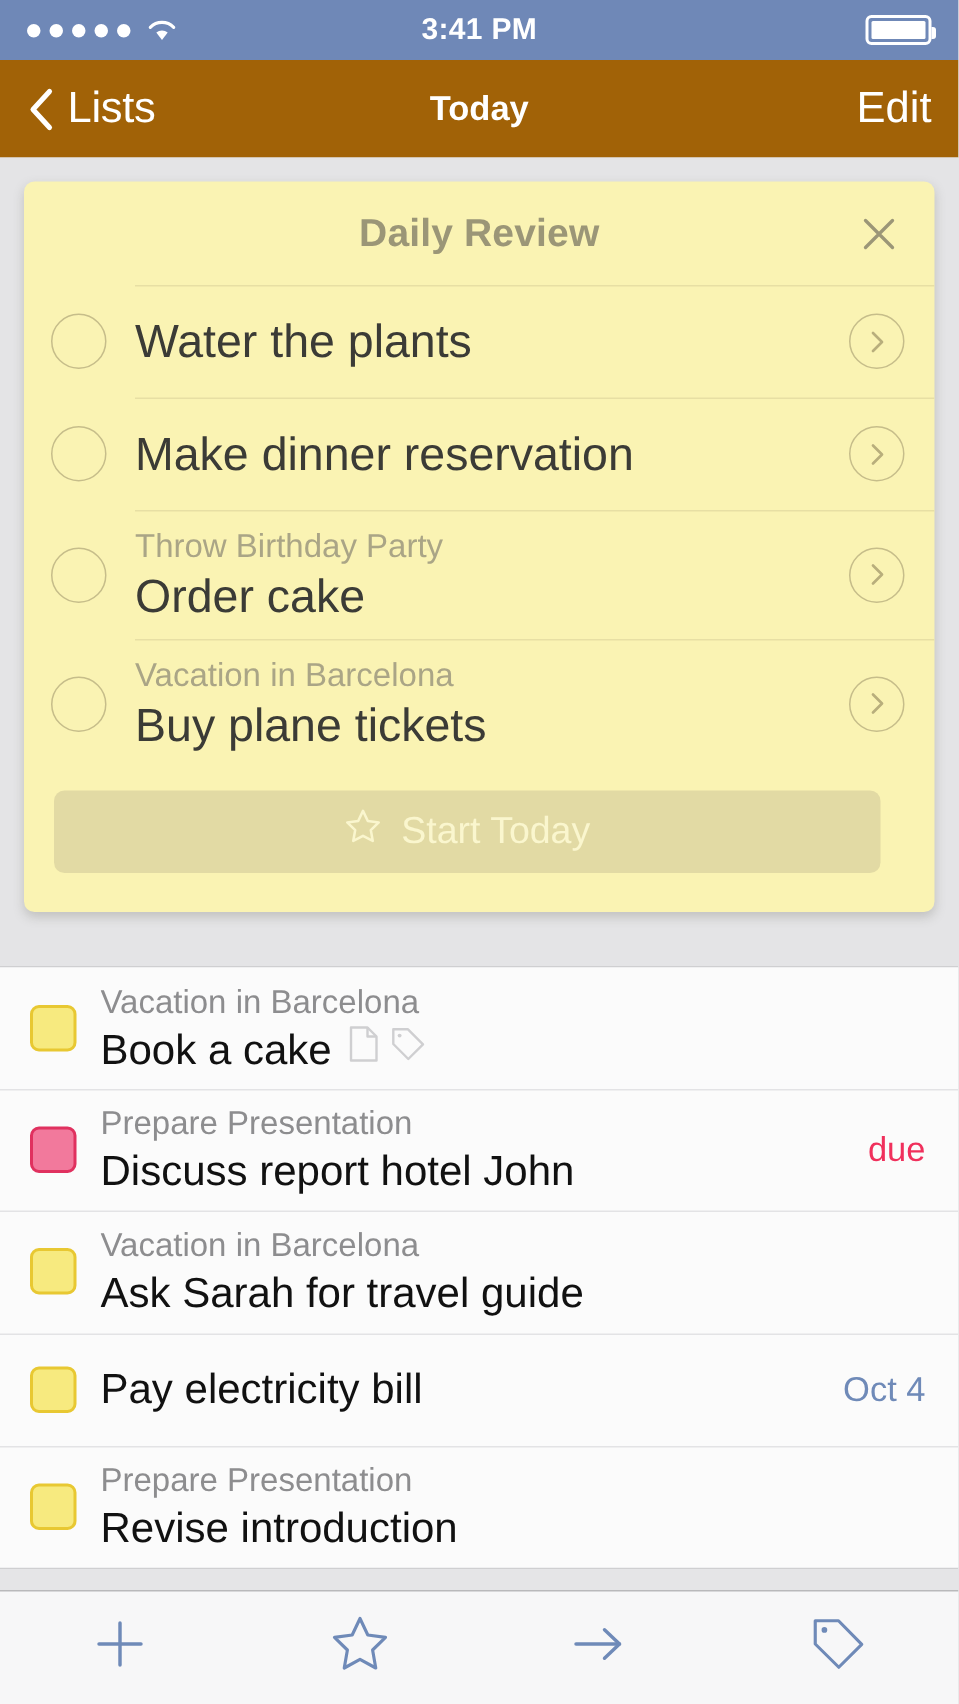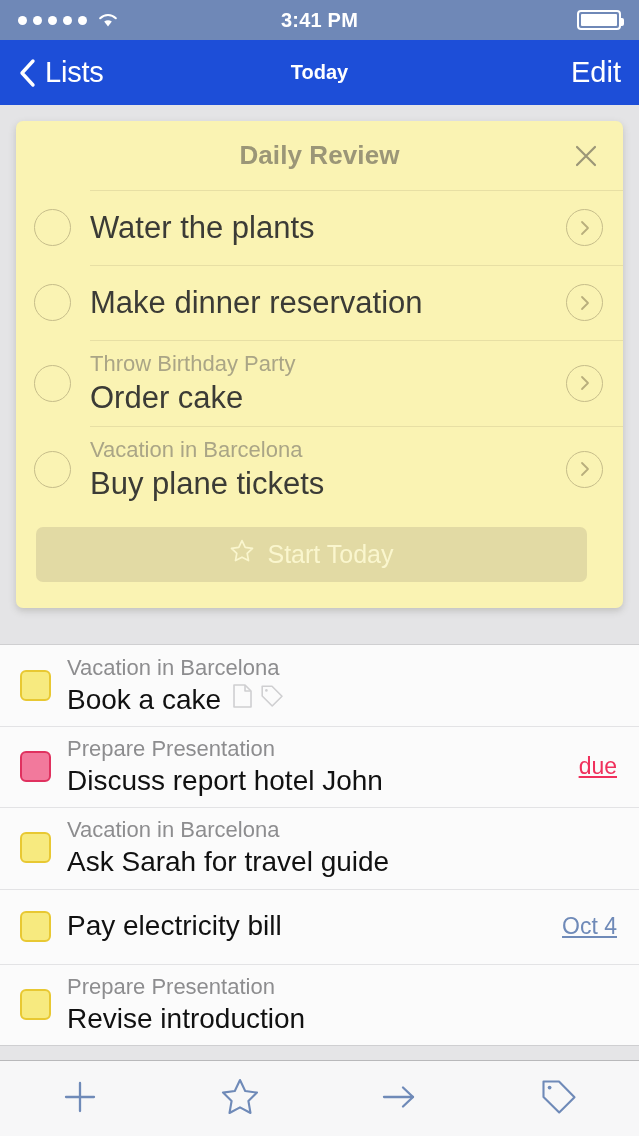--- a/index.html
+++ b/index.html
@@ -33,30 +33,30 @@
     position:relative; padding:2px;
   }
   .battery::after {
     content:""; position:absolute; right:-5px; top:6px;
     width:3px; height:8px; background:#ffffff; border-radius:0 2px 2px 0;
   }
   .battery > i { display:block; width:100%; height:100%; background:#ffffff; border-radius:1px; }
 
   
   .navbar {
-    height:65px; background:#1d4ed8; color:#ffffff;
+    height:65px; background:#a16207; color:#ffffff;
     display:flex; align-items:center; padding:0 18px;
     position:relative; flex:none;
   }
   .nav-back { display:flex; align-items:center; gap:9px; cursor:pointer; }
   .nav-back .chev { width:18px; height:30px; flex:none; }
   .nav-back span { font-size:29px; letter-spacing:-0.2px; }
   .nav-title {
     position:absolute; left:0; right:0; text-align:center;
-    font-size:20px; font-weight:bold; pointer-events:none;
+    font-size:23px; font-weight:bold; pointer-events:none;
   }
   .nav-edit { margin-left:auto; font-size:29px; cursor:pointer; }
 
   
   .body { flex:1; background:#e4e4e6; position:relative; overflow:hidden; }
 
   
   .card-wrap { padding:16px 16px 0 16px; }
   .card {
     background:#faf3b3; border-radius:7px;
@@ -129,21 +129,21 @@
   .row .texts { flex:1; min-width:0; padding:9px 0; }
   .row .proj {
     font-size:22px; color:#8d8d8f; line-height:1.28; margin-bottom:1px;
     white-space:nowrap; overflow:hidden; text-overflow:ellipsis;
   }
   .row .task {
     font-size:28px; color:#111111; line-height:1.22;
     display:flex; align-items:center; gap:7px;
     white-space:nowrap; overflow:hidden;
   }
-  .row .meta { font-size:23px; margin-left:14px; flex:none;text-decoration:underline; }
+  .row .meta { font-size:23px; margin-left:14px; flex:none; }
   .meta.due { color:#f0305c; }
   .meta.date { color:#6f8ab8; }
   .row-icons { display:inline-flex; align-items:center; gap:5px; margin-left:4px; }
 
   .list-filler { background:#e5e5e7; height:78px; }
 
   
   .toolbar {
     height:76px; background:#f7f7f8; border-top:1px solid #b9b9bb;
     display:flex; align-items:center; flex:none;

